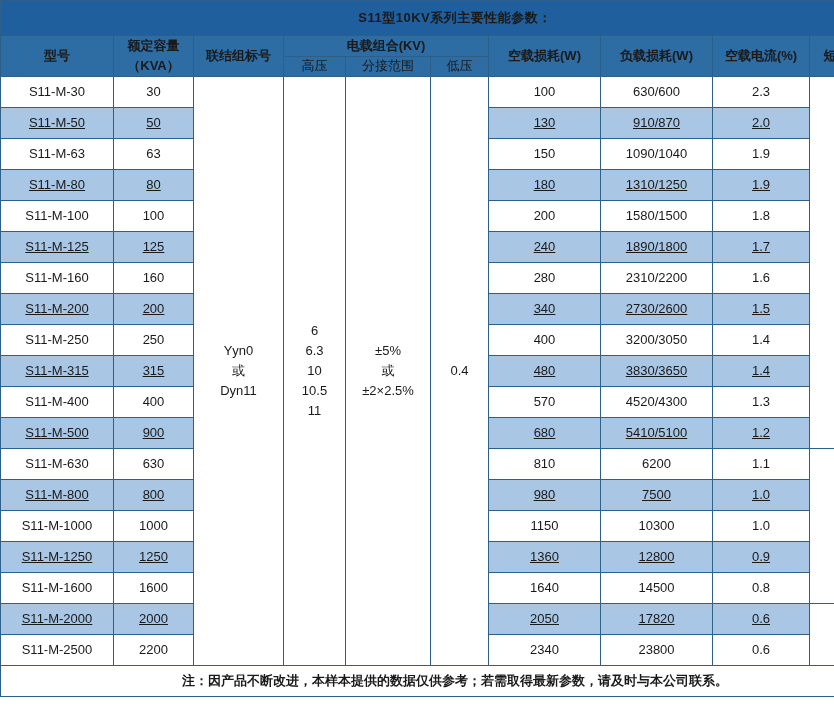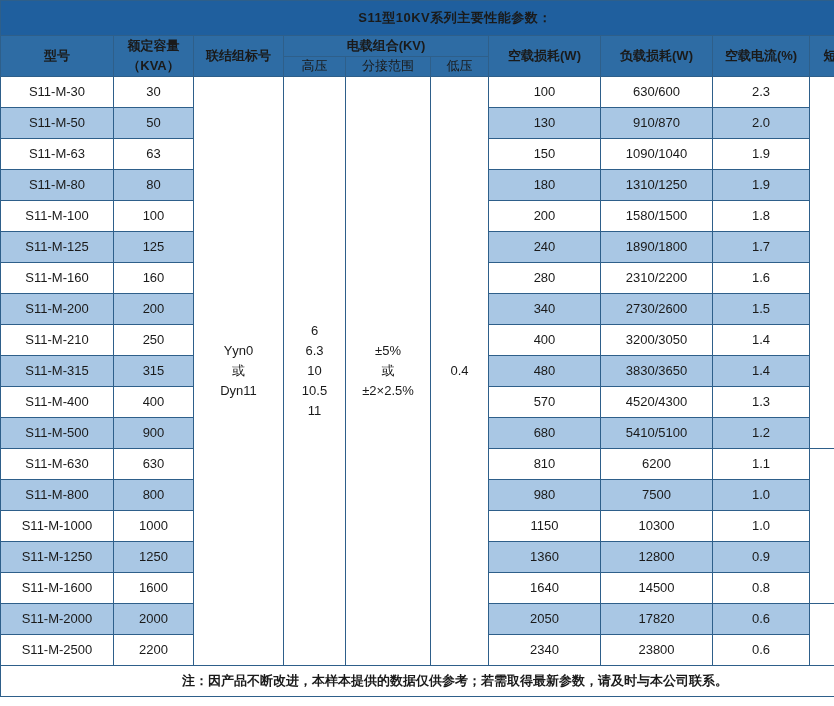--- a/index.html
+++ b/index.html
@@ -55,20 +55,21 @@
     color: #ffffff;
     font-weight: normal;
     font-size: 13px;
     border: 1px solid #5b8fc0;
   }
   .row-odd td {
     background: #ffffff;
   }
   .row-even td {
     background: #a9c7e4;
+    text-decoration: underline;
   }
   .merged {
     background: #ffffff !important;
   }
   .merged-line {
     display: block;
     line-height: 1.55;
   }
   tr.datarow td {
     height: 30px;
@@ -201,21 +202,21 @@
         <td>1.6</td>
       </tr>
       <tr class="datarow row-even">
         <td>S11-M-200</td>
         <td>200</td>
         <td>340</td>
         <td>2730/2600</td>
         <td>1.5</td>
       </tr>
       <tr class="datarow row-odd">
-        <td>S11-M-210</td>
+        <td>S11-M-250</td>
         <td>250</td>
         <td>400</td>
         <td>3200/3050</td>
         <td>1.4</td>
       </tr>
       <tr class="datarow row-even">
         <td>S11-M-315</td>
         <td>315</td>
         <td>480</td>
         <td>3830/3650</td>

